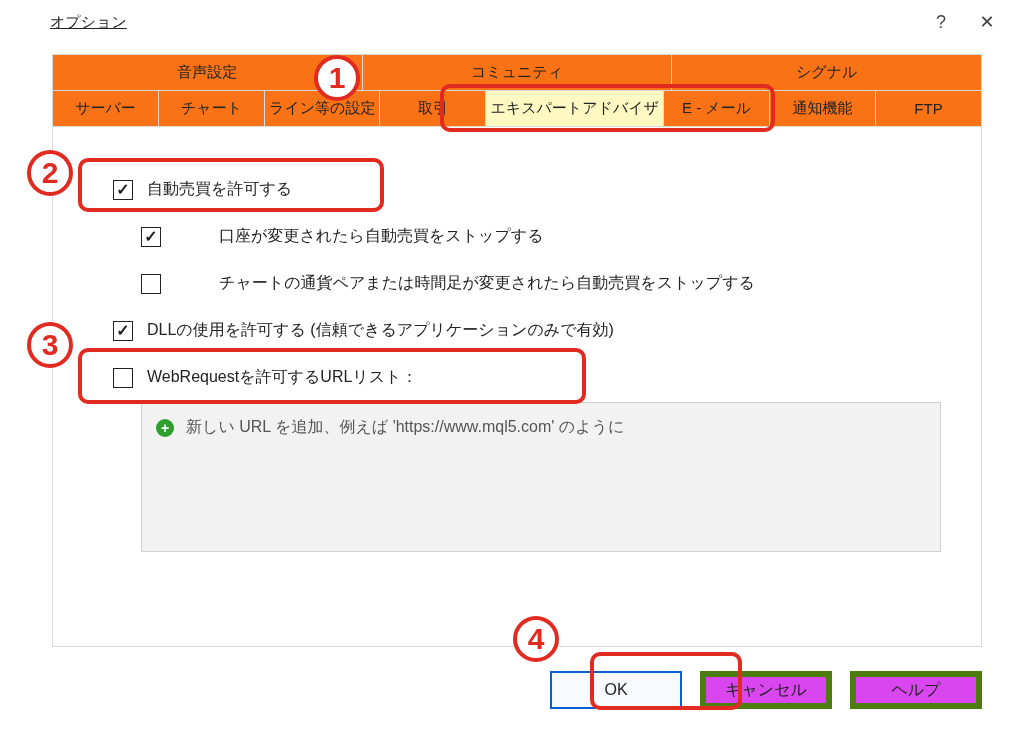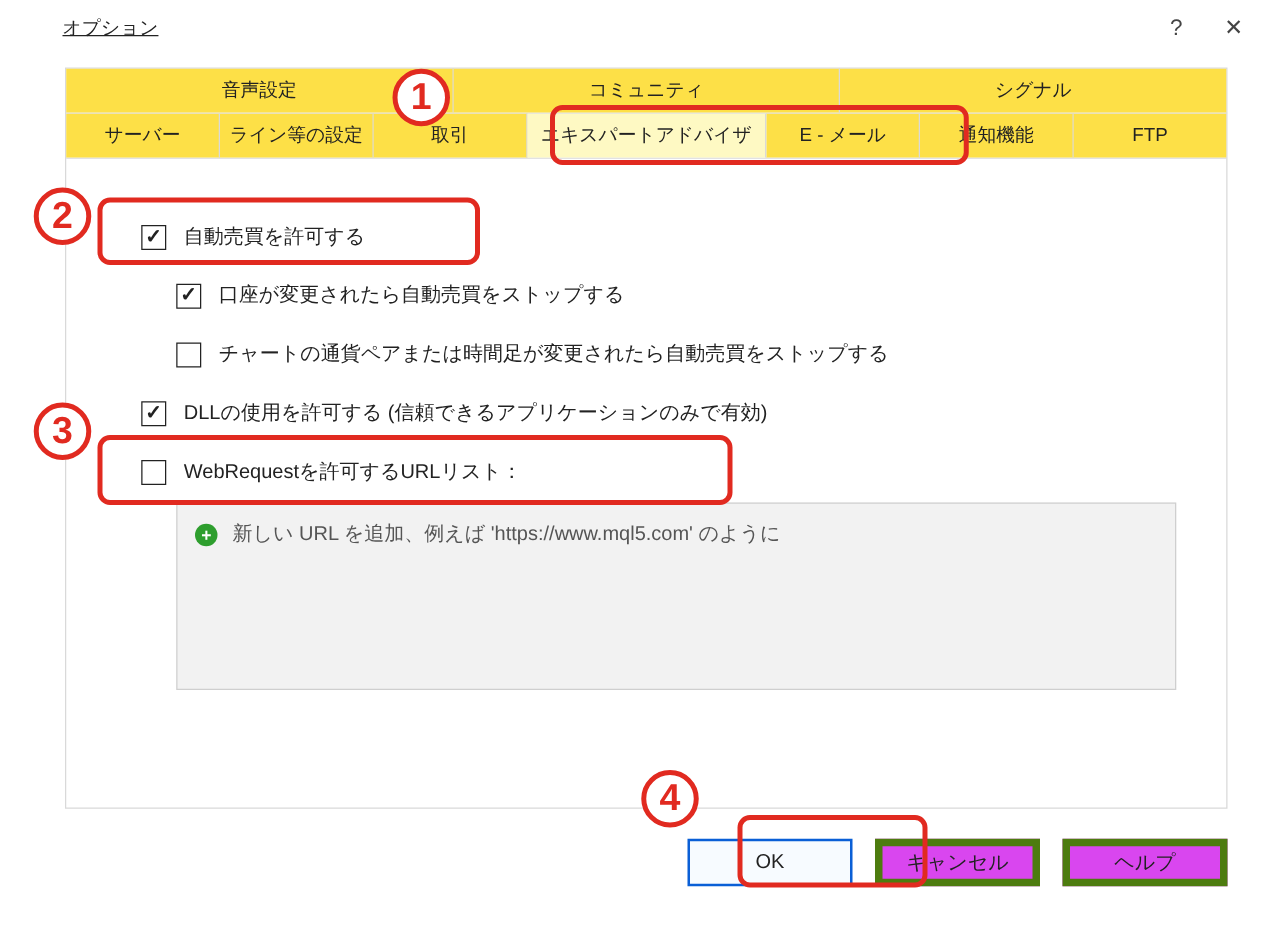--- a/index.html
+++ b/index.html
@@ -43,40 +43,40 @@
     width: 100%;
     border-bottom: 1px solid #d9d9d9;
   }
   .tabs-row.upper .tab { flex: 1; }
   .tabs-row.lower .tab { flex: 1; }
   .tab {
     height: 35px;
     display: flex; align-items: center; justify-content: center;
     border-right: 1px solid #d9d9d9;
     font-size: 15px;
-    background: #fde047;
+    background: #f97316;
     padding: 0 4px;
     white-space: nowrap;
   }
   .tab:last-child { border-right: none; }
   .tab.active {
     background: #fef9c3;
     position: relative;
   }
 
   
   .content {
     padding: 36px 30px 20px 60px;
   }
   .opt-row {
     display: flex; align-items: center;
     margin: 16px 0 26px 0;
     text-align: center;
   }
-  .opt-row.indent { margin-left: 28px; margin-top: 0; margin-bottom: 26px; }
+  .opt-row.indent { margin-left: 28px; margin-top: 0; margin-bottom: 26px; gap: 44px; }
   .chk {
     width: 20px; height: 20px;
     border: 1px solid #222;
     margin-right: 14px;
     display: inline-flex; align-items: center; justify-content: center;
     font-size: 16px; line-height: 1;
     flex-shrink: 0;
   }
   .chk.checked::before { content: "✓"; color: #222; font-weight: bold; }
   .opt-label { font-size: 16px; }
@@ -149,20 +149,21 @@
 <div class="dialog-frame">
 
   <div class="tabs-row upper">
     <div class="tab">音声設定</div>
     <div class="tab">コミュニティ</div>
     <div class="tab">シグナル</div>
   </div>
 
   <div class="tabs-row lower">
     <div class="tab">サーバー</div>
+    <div class="tab">チャート</div>
     <div class="tab">ライン等の設定</div>
     <div class="tab">取引</div>
     <div class="tab active" style="flex:1.6">エキスパートアドバイザ</div>
     <div class="tab">E - メール</div>
     <div class="tab">通知機能</div>
     <div class="tab">FTP</div>
   </div>
 
   <div class="content">
 

